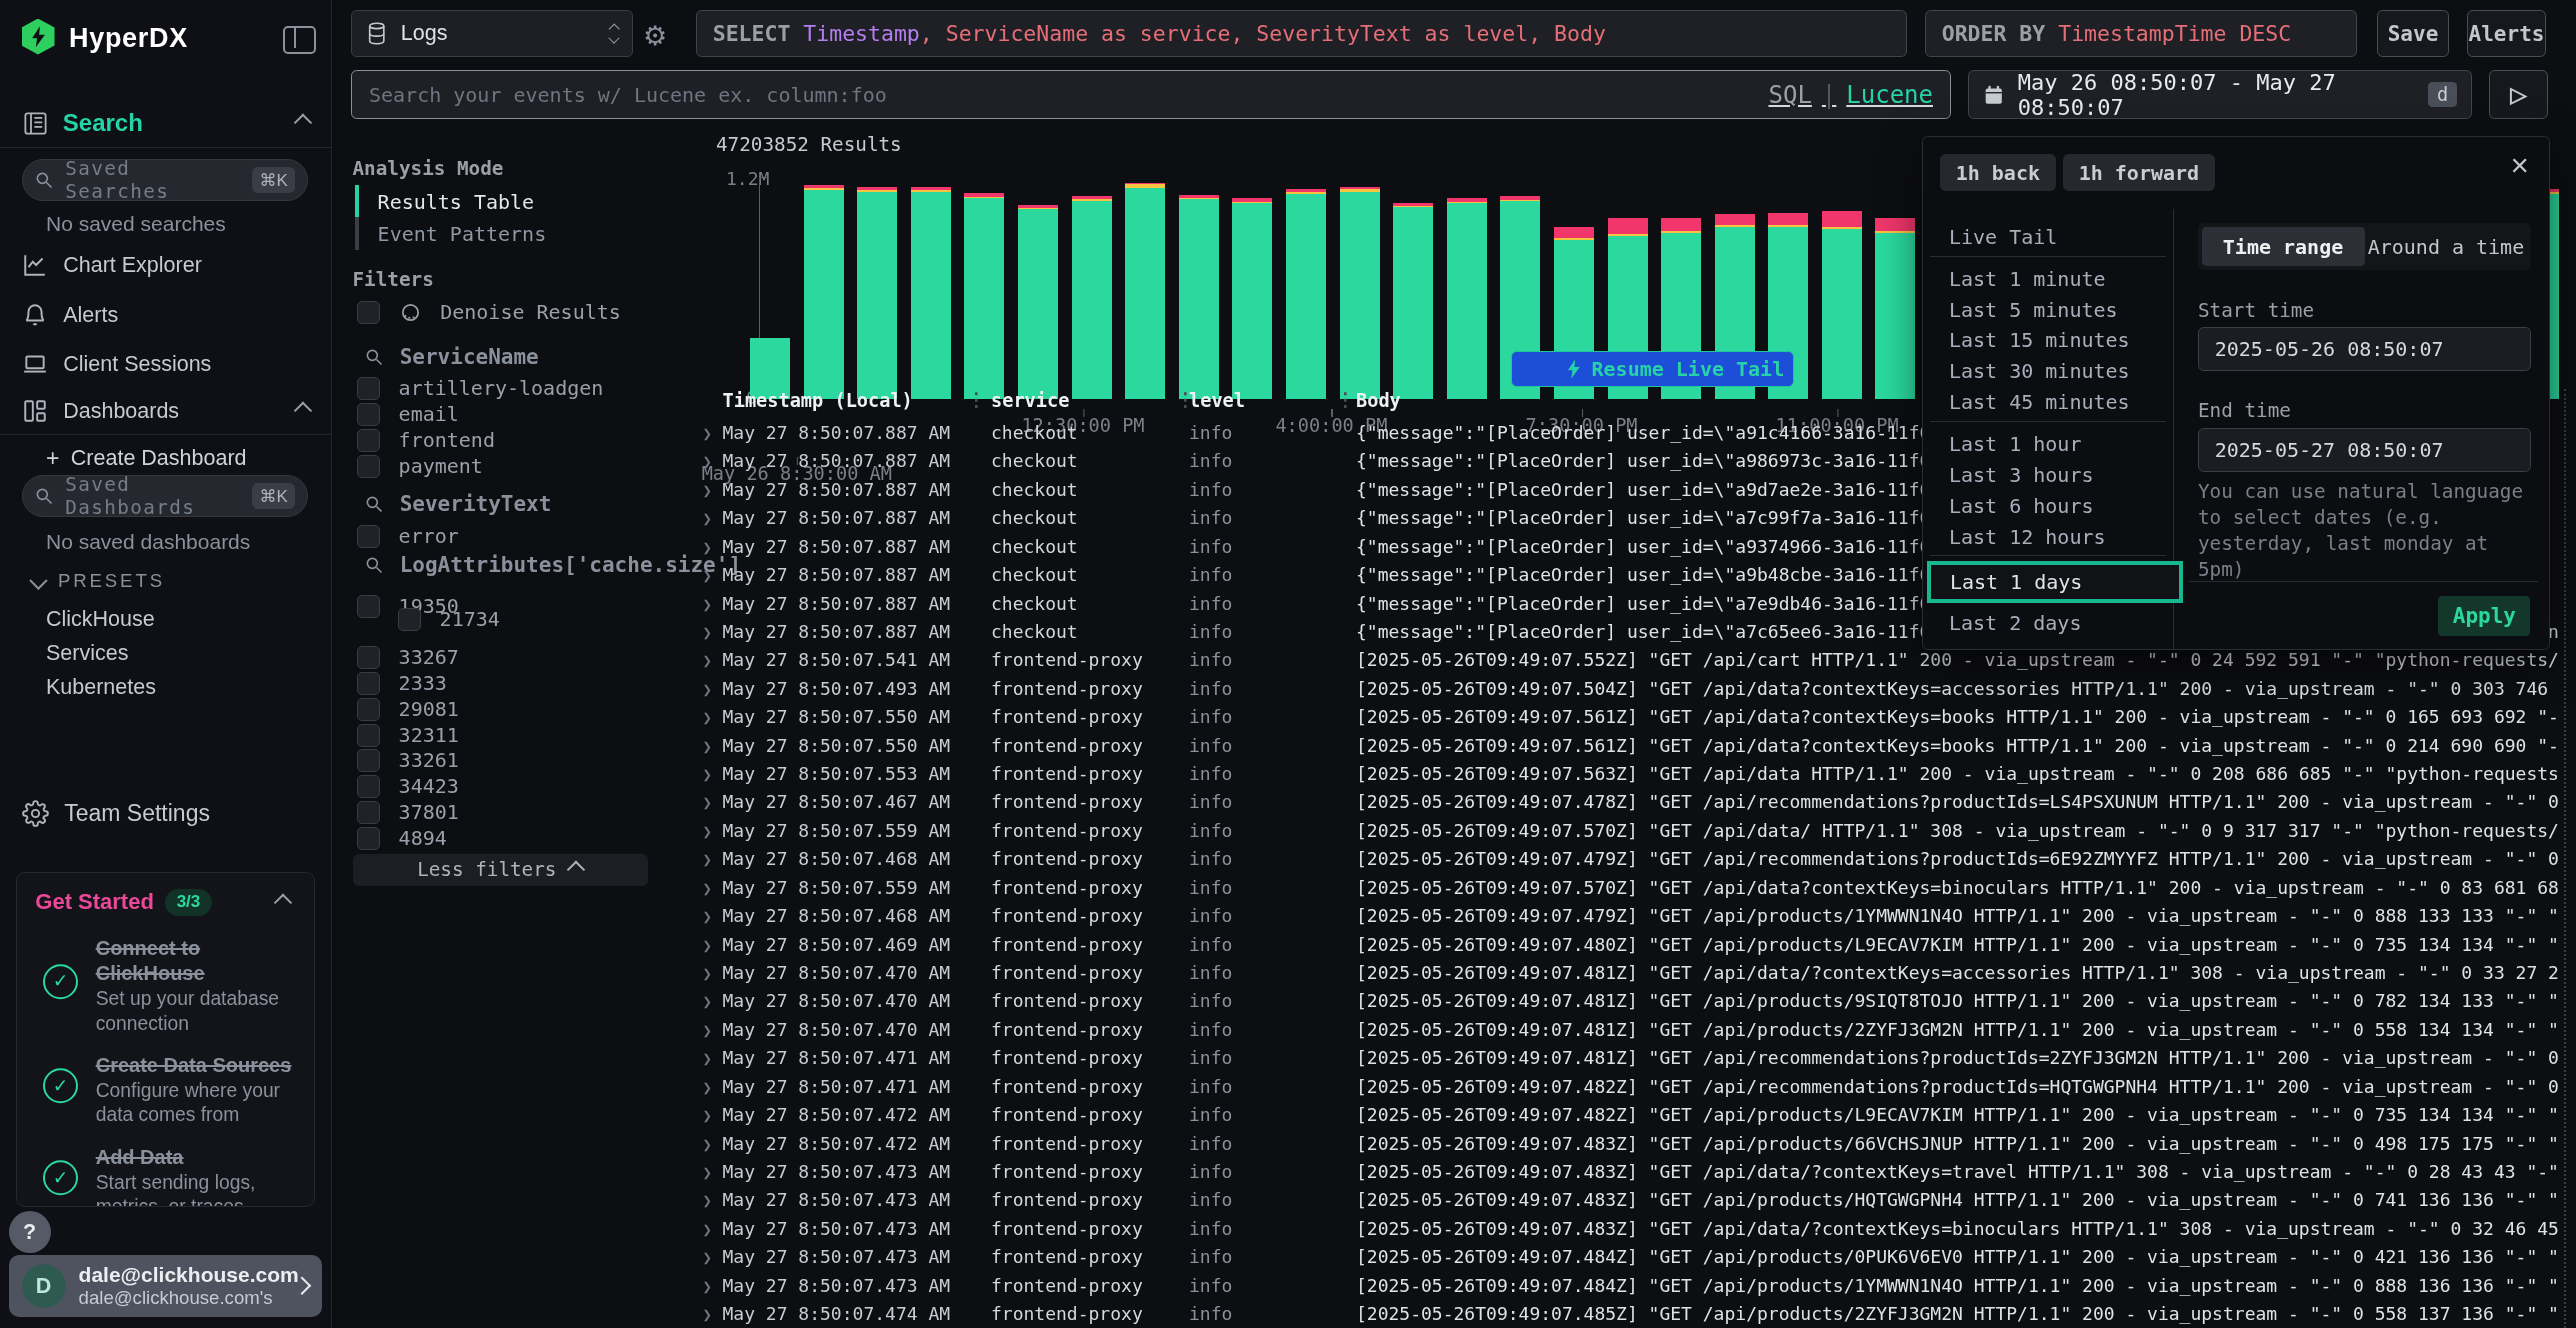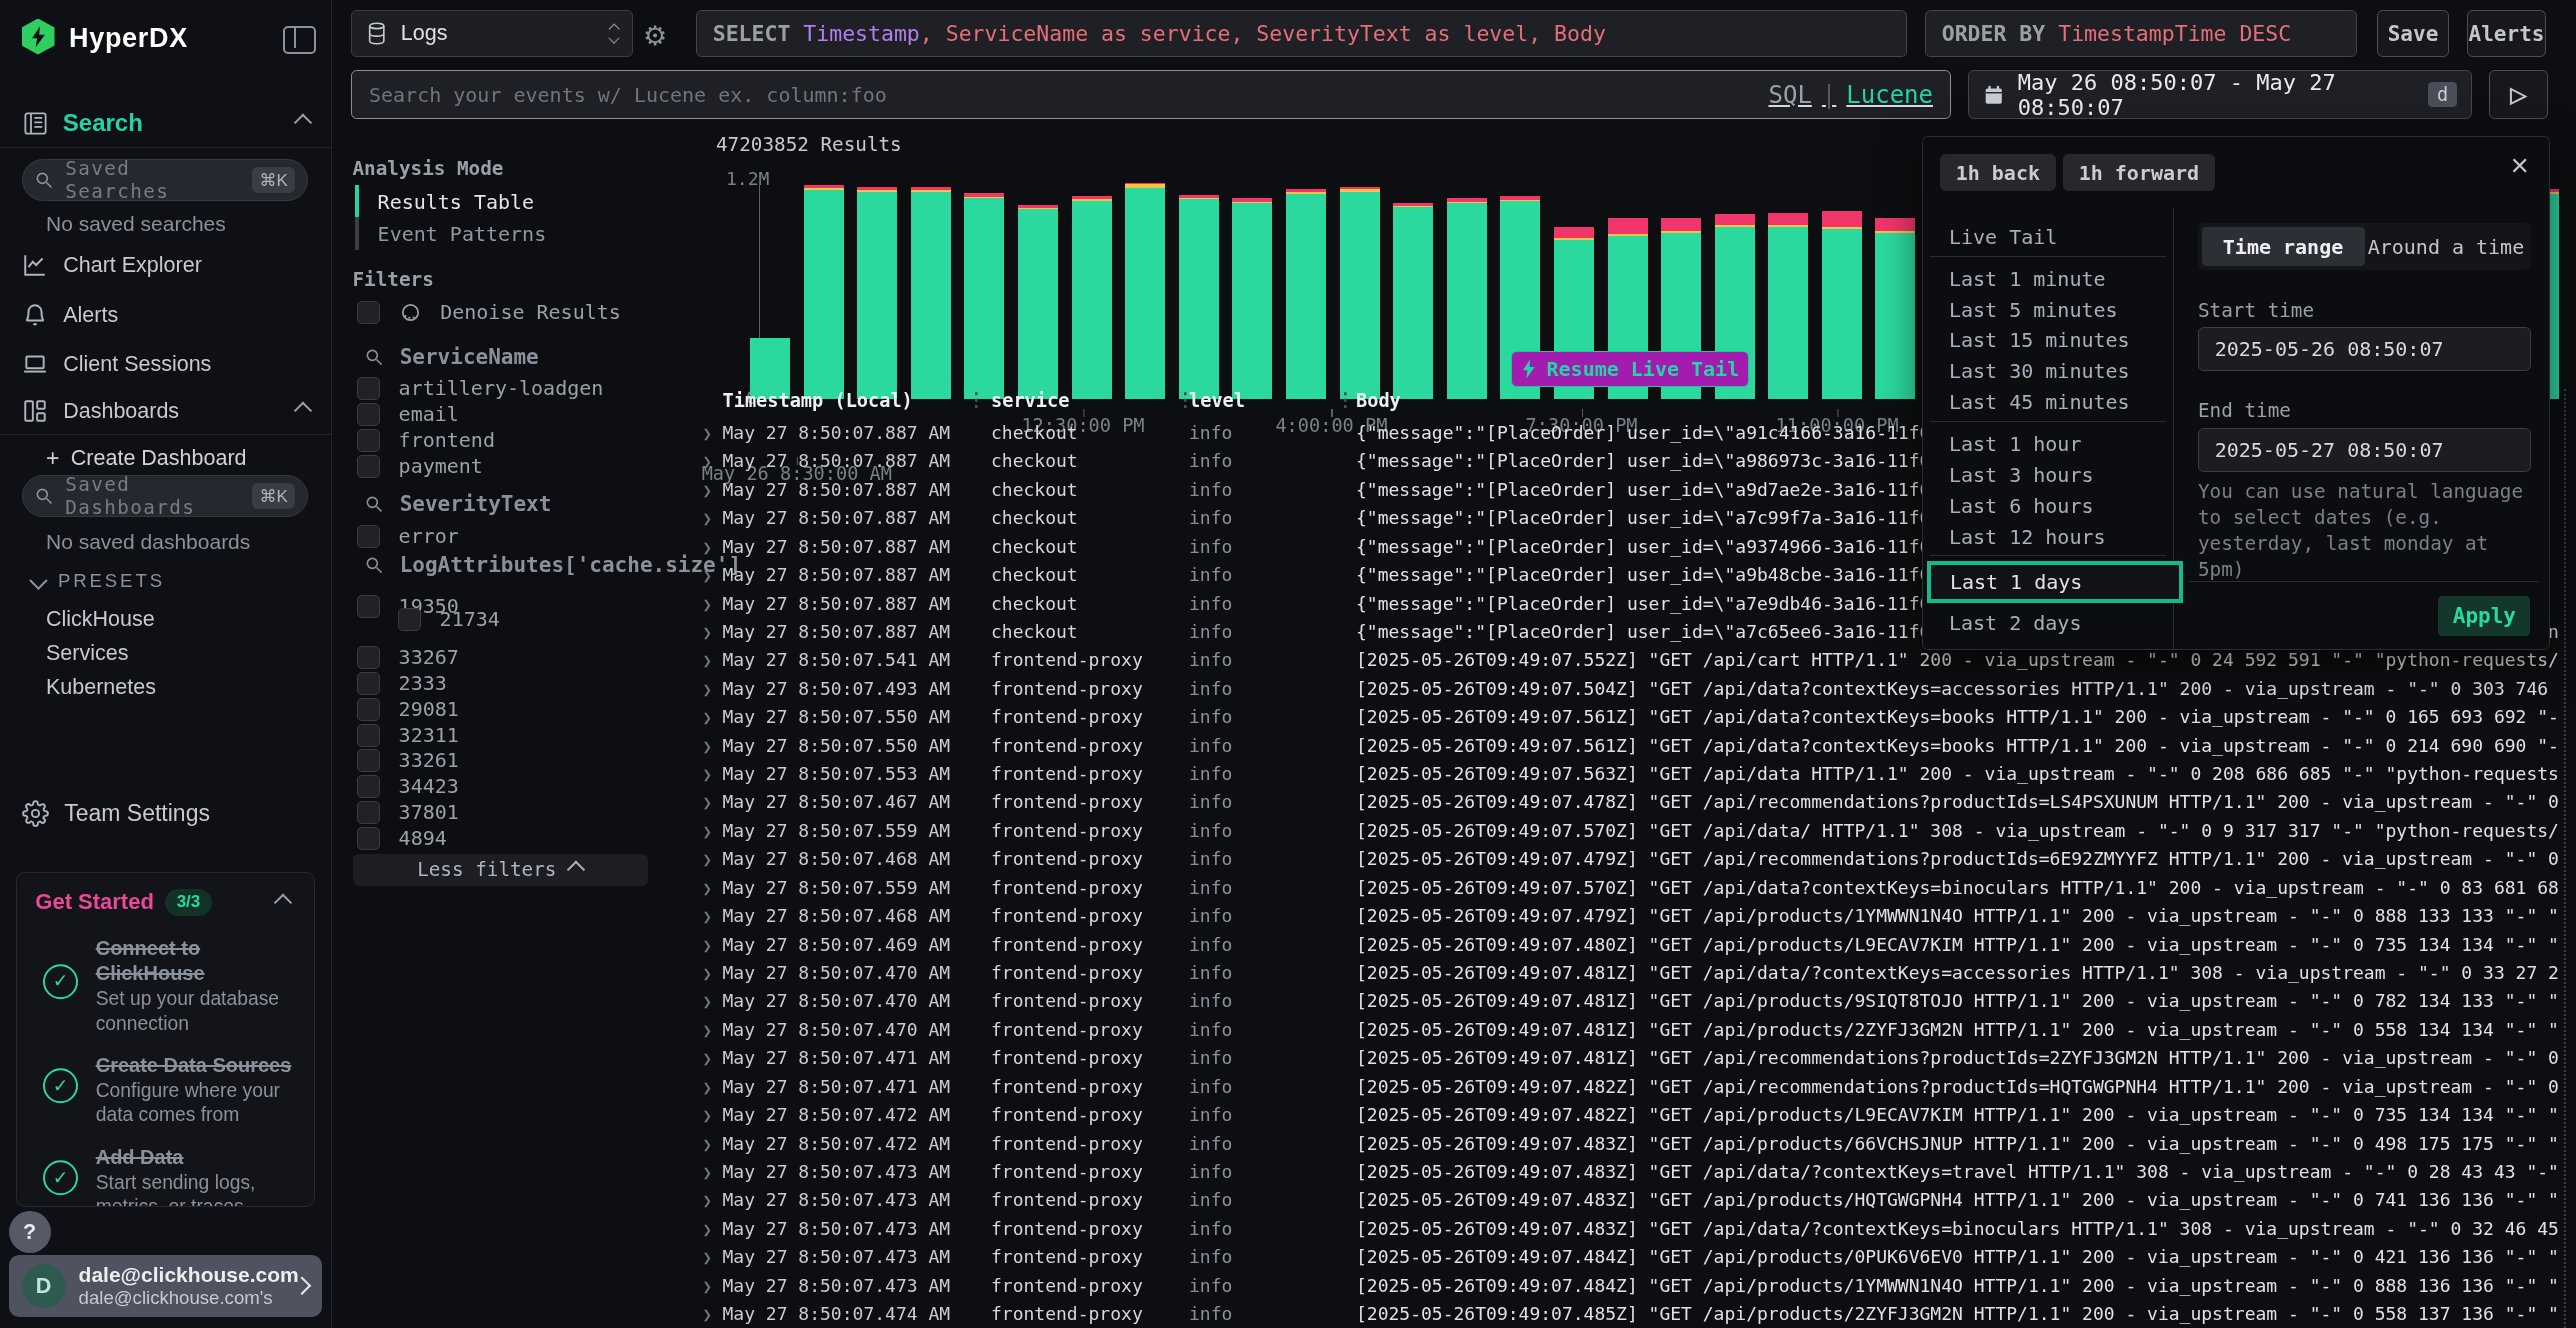--- a/index.html
+++ b/index.html
@@ -86,21 +86,21 @@
   .bar{width:40px;display:flex;flex-direction:column-reverse;flex:none;}
   .seg-g{background:#2bd99f;} .seg-y{background:#f5c542;} .seg-p{background:#f0366b;}
   #y-axis{position:absolute;left:0;top:-8.6px;font-size:18px;color:#7a8089;}
   #y-bracket{position:absolute;left:33px;top:0;width:8.6px;height:222px;border-top:1.4px solid #5a5f68;border-left:1.4px solid #5a5f68;}
   #y-zero{position:absolute;left:20px;bottom:-8.6px;font-size:18px;color:#7a8089;}
   #x-ticks{position:absolute;left:24px;top:228px;width:1800px;height:29px;}
   .x-tick{position:absolute;transform:translateX(-50%);font-size:18.6px;color:#7a8089;white-space:nowrap;}
   .x-tickmark{position:absolute;top:-5.7px;width:1.4px;height:7.2px;background:#5a5f68;left:50%;}
   #resume-btn{position:absolute;left:1511px;top:351px;width:236px;height:34px;border:1.4px solid #1fc79b;border-radius:5.7px;
               display:flex;align-items:center;justify-content:center;gap:10px;color:#25d3a6;font-size:20px;font-weight:bold;
-              font-family:"DejaVu Sans Mono",monospace;background:#a21caf;}
+              font-family:"DejaVu Sans Mono",monospace;background:#1d4ed8;padding-left:45px;}
 
   
   #table{position:absolute;left:701px;top:389px;width:1868px;height:939px;font-family:"DejaVu Sans Mono",monospace;}
   #thead{position:absolute;left:0;top:0;width:100%;height:27px;font-weight:bold;color:#eef0f2;font-size:18.6px;}
   .th{position:absolute;top:1.4px;} .handle{position:absolute;top:0;color:#4a4e56;font-size:18.6px;}
   #tbody{position:absolute;left:0;top:29px;width:100%;}
   .tr{position:absolute;left:0;width:100%;height:29px;}
   .td{position:absolute;top:4.3px;font-size:18px;white-space:nowrap;overflow:hidden;}
   .td.arrow{left:1.4px;color:#6f7580;font-size:15.7px;top:6.4px;}
   .td.ts{left:21.5px;width:240px;color:#c9ccd2;}

